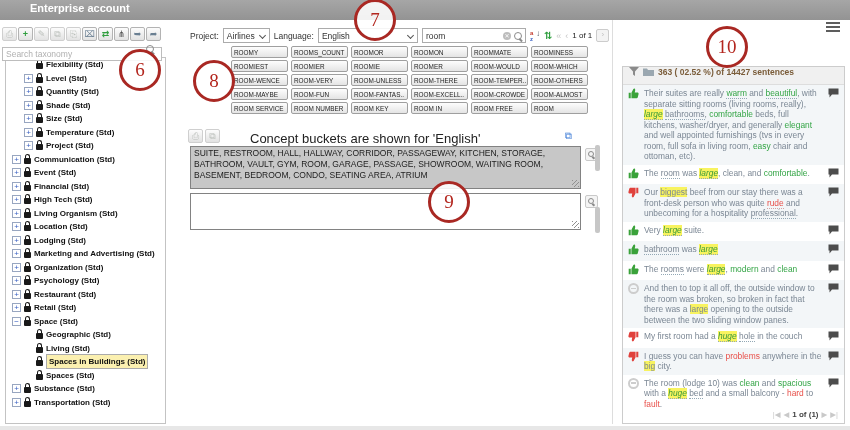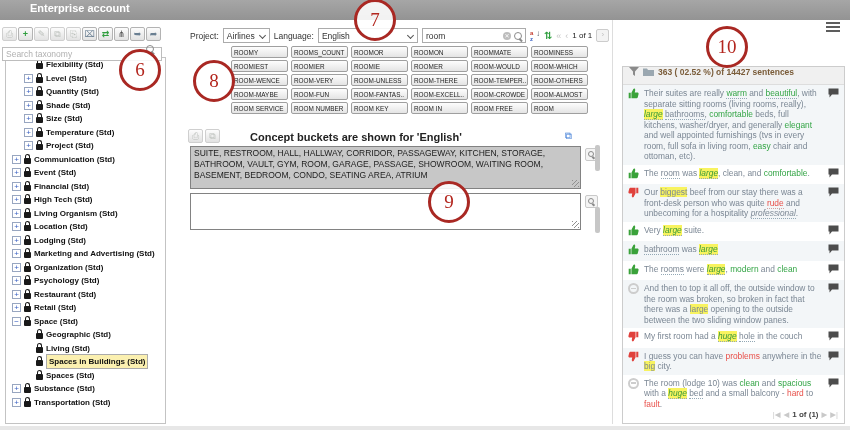--- a/index.html
+++ b/index.html
@@ -53,21 +53,21 @@
   .pginfo{font-size:8px;font-weight:normal;color:#222}
   .pgbtn{display:inline-block;width:11px;height:11px;border:1px solid #ccc;border-radius:2px;background:#f3f3f3;color:#c0c0c0;
          font-size:8px;line-height:10px;text-align:center}
 
   .grid{position:absolute;left:231px;top:46px;display:grid;grid-template-columns:repeat(6,57px);gap:2px 3px;z-index:1}
   .gbtn{height:12px;border:1px solid #9f9f9f;border-radius:2px;background:linear-gradient(#fdfdfd,#e4e4e4);
         font-size:6.4px;line-height:11px;color:#222;padding-left:2px;box-sizing:border-box;overflow:hidden;white-space:nowrap;cursor:pointer}
 
   .chead{position:absolute;left:188px;top:129px;width:412px;height:14px;z-index:1}
   .chead .cicons{position:absolute;left:0;top:0;display:flex;gap:2px}
-  .chead .txt{position:absolute;left:62px;top:2px;font-size:11px;font-weight:bold;color:#222}
+  .chead .txt{position:absolute;left:62px;top:2px;font-size:13px;font-weight:normal;color:#222}
   .chead .blue{position:absolute;right:28px;top:1px;color:#3d7bd6;font-size:10px;cursor:pointer}
   .ta{position:absolute;left:190px;width:391px;box-sizing:border-box;border:1px solid #828282;
       font-family:"Liberation Sans","DejaVu Sans",sans-serif;font-size:8.5px;color:#1c1c1c;padding:1px 3px;resize:none;overflow:hidden;line-height:11px}
   #ta1{top:146px;height:43px;background:#c7c7c7}
   #ta2{top:193px;height:37px;background:#fff}
   .grip{position:absolute;width:7px;height:7px;background:repeating-linear-gradient(-45deg,#8f8f8f 0 1px,transparent 1px 3px);z-index:2}
   .zoombtn{position:absolute;left:585px;width:11px;height:11px;border:1px solid #c9c9c9;border-radius:2px;background:#f4f4f4;cursor:pointer}
   .zoombtn .mag{left:2px;top:2px;width:4px;height:4px;border-width:1.2px}
   .zoombtn .mag:after{left:4px;top:4px;width:3px}
   .handle{position:absolute;left:595px;width:5px;height:26px;background:#c7c7c7;border-radius:2px}
@@ -87,21 +87,21 @@
   .srow .bub{flex:0 0 12px;cursor:pointer}
   .neut{display:inline-block;position:relative;width:7px;height:7px;border:2px solid #cdcdcd;border-radius:50%}
   .neut:after{content:"";position:absolute;left:1px;top:2.5px;width:5px;height:1.5px;background:#cdcdcd}
   .w-g{color:#34a546}
   .w-gu{color:#34a546;border-bottom:1px dotted #93a8b5}
   .w-u{border-bottom:1px dotted #93a8b5}
   .w-y{background:#f8f35f;color:#3a9a3a;font-style:italic;border-bottom:1px dotted #93a8b5}
   .w-yp{background:#f8f35f}
   .w-r{color:#e8504a}
   .w-ru{color:#e8504a;border-bottom:1px dotted #d3a2a0}
-  .w-iu{font-style:italic;border-bottom:1px dotted #93a8b5}
+  .w-iu{border-bottom:1px dotted #93a8b5}
   .rpage{position:absolute;right:6px;bottom:4px;display:flex;align-items:center;gap:3px;font-size:7.5px;color:#c9c9c9}
   .rpage b{font-size:8px;color:#444}
 
   
   .ann{position:absolute;width:36px;height:36px;border:3px solid #a92823;border-radius:50%;background:rgba(255,255,255,.88);
        color:#b3261e;font-family:"Liberation Serif","DejaVu Serif",serif;font-size:19px;display:flex;align-items:center;justify-content:center;z-index:50}
 </style>
 </head>
 <body>
 

